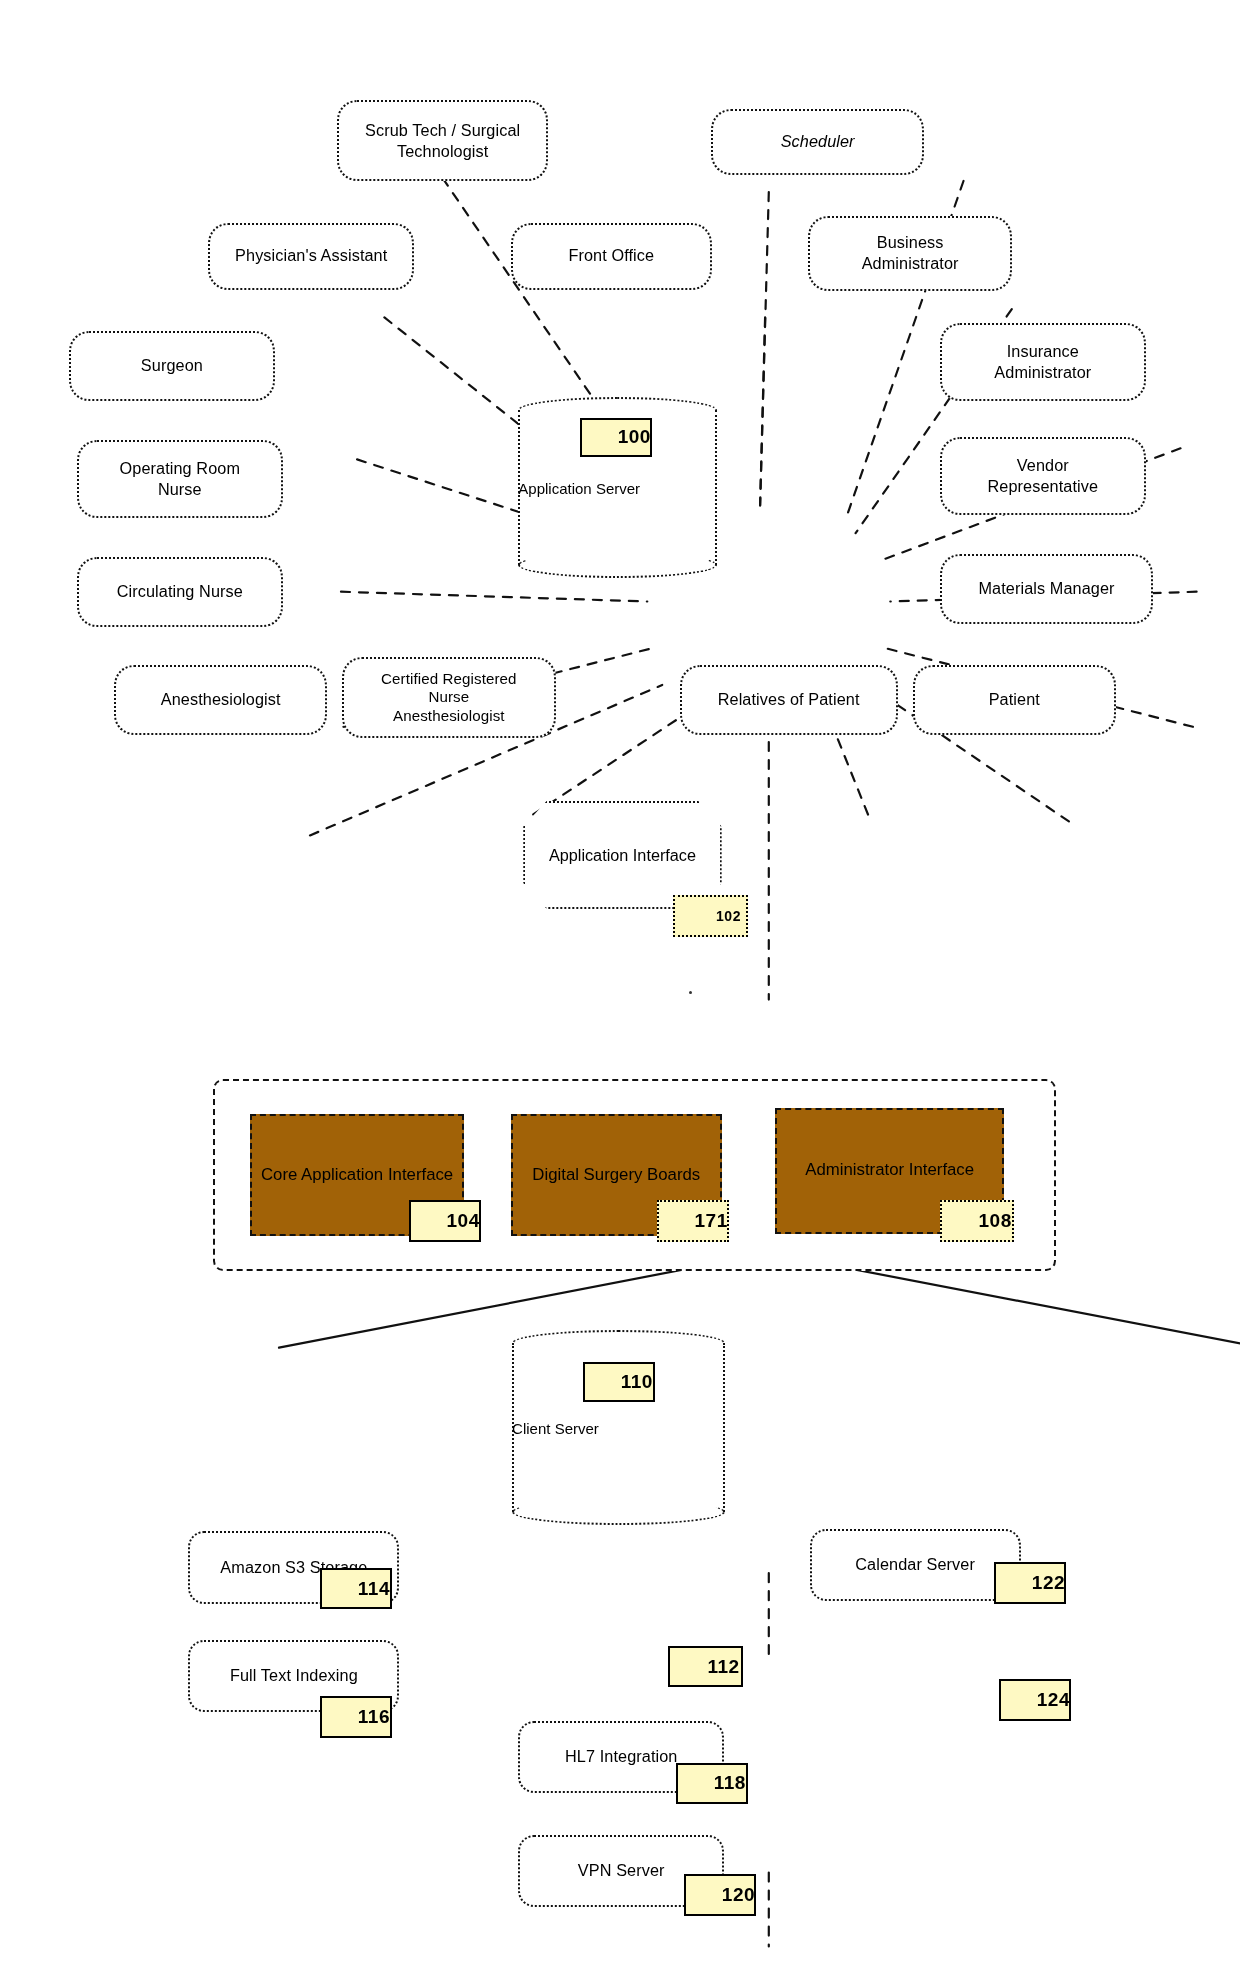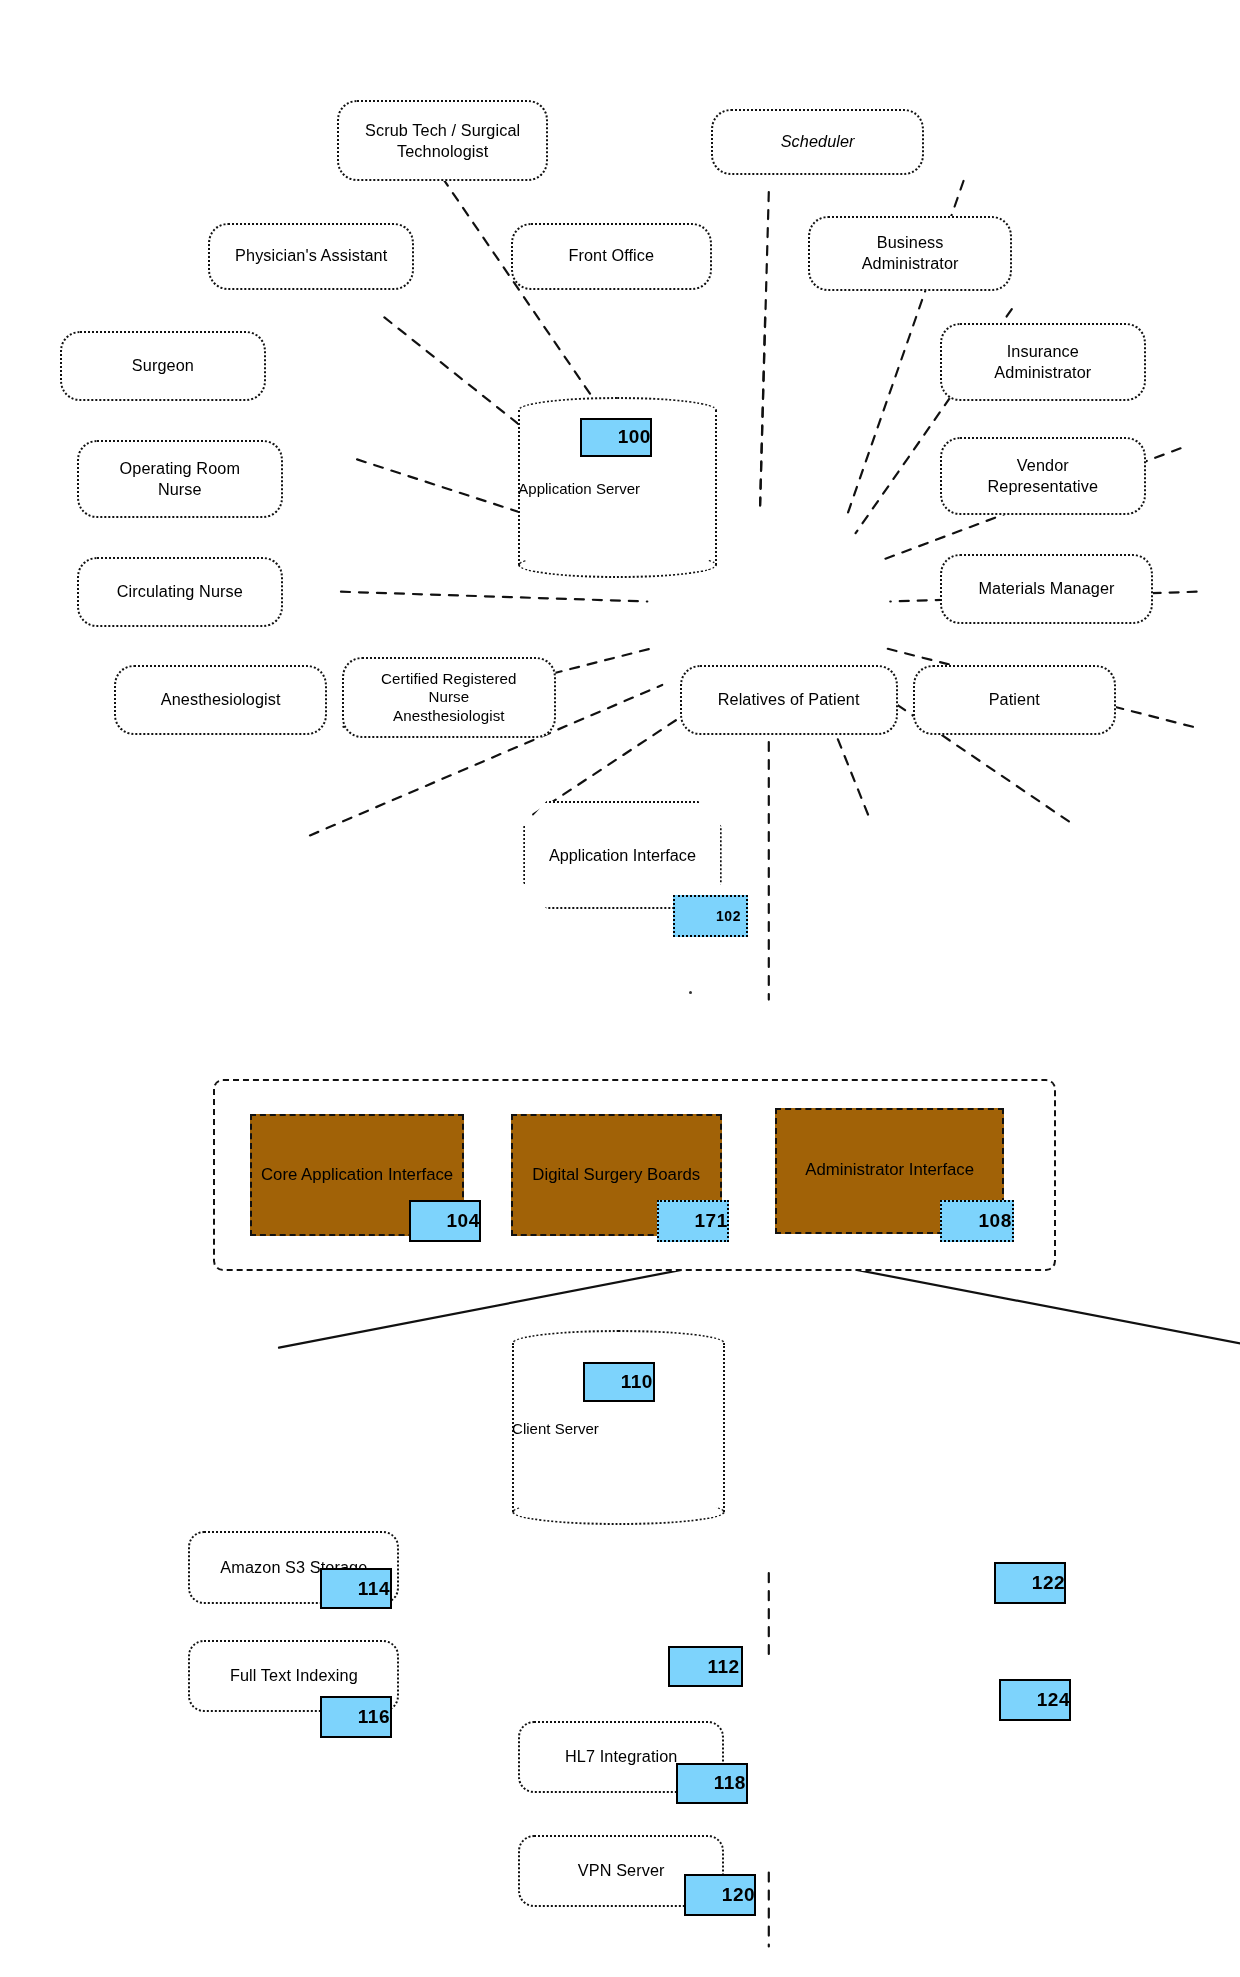--- a/index.html
+++ b/index.html
@@ -100,21 +100,21 @@
     text-align: left;
     font-size: 15px;
     line-height: 1.25;
     z-index: 4;
   }
 
   
   .numtag {
     position: absolute;
     box-sizing: border-box;
-    background: #7dd3fc;
+    background: #fef9c3;
     border: 2.6px solid #000000;
     font-size: 17px;
     font-weight: bold;
     letter-spacing: 0.5px;
     display: flex;
     align-items: center;
     justify-content: center;
     z-index: 6;
     padding-left: 36px;
   }
@@ -213,21 +213,21 @@
     <span class="lbl">Front Office</span>
   </div>
 
   <div class="node actor two-line" style="left: 808.48px; top: 215.799px; width: 203.36px; height: 75.1817px; font-size: 16.24px;">
     <span>
       <span class="lbl">Business</span>
       <span class="lbl">Administrator</span>
     </span>
   </div>
 
-  <div class="node actor" style="left: 60px; top: 331.356px; width: 205.84px; height: 69.6127px; font-size: 16.24px;">
+  <div class="node actor" style="left: 69px; top: 331.356px; width: 205.84px; height: 69.6127px; font-size: 16.24px;">
     <span class="lbl">Surgeon</span>
   </div>
 
   <div class="node actor two-line" style="left: 939.92px; top: 323.003px; width: 205.84px; height: 77.9662px; font-size: 16.24px;">
     <span>
       <span class="lbl">Insurance</span>
       <span class="lbl">Administrator</span>
     </span>
   </div>
 
@@ -343,19 +343,22 @@
   <div class="node" style="left: 518.32px; top: 1720.83px; width: 205.84px; height: 72.3972px; font-size: 16.24px;">
     <span class="lbl">HL7 Integration</span>
   </div>
   <div class="numtag" style="left: 675.8px; top: 1762.59px; width: 71.92px; height: 41.7676px; font-size: 19.04px;">118</div>
 
   <div class="node" style="left: 518.32px; top: 1834.99px; width: 205.84px; height: 72.3972px; font-size: 16.24px;">
     <span class="lbl">VPN Server</span>
   </div>
   <div class="numtag" style="left: 684.48px; top: 1873.97px; width: 71.92px; height: 41.7676px; font-size: 19.04px;">120</div>
 
+  <div class="node" style="left: 809.72px; top: 1528.69px; width: 210.8px; height: 72.3972px; font-size: 16.24px;">
+    <span class="lbl">Calendar Server</span>
+  </div>
   <div class="numtag" style="left: 994.48px; top: 1562.11px; width: 71.92px; height: 41.7676px; font-size: 19.04px;">122</div>
 
   <div class="numtag" style="left: 999.44px; top: 1679.06px; width: 71.92px; height: 41.7676px; font-size: 19.04px;">124</div>
 
   <div class="speck" style="left: 689.44px; top: 991.285px; font-size: 17.92px;"></div>
 
 </div>
 
 </body></html>

